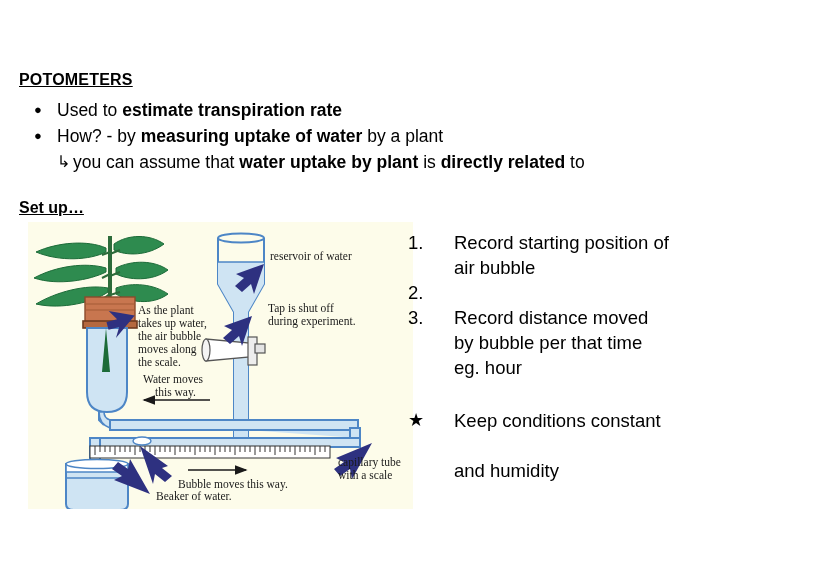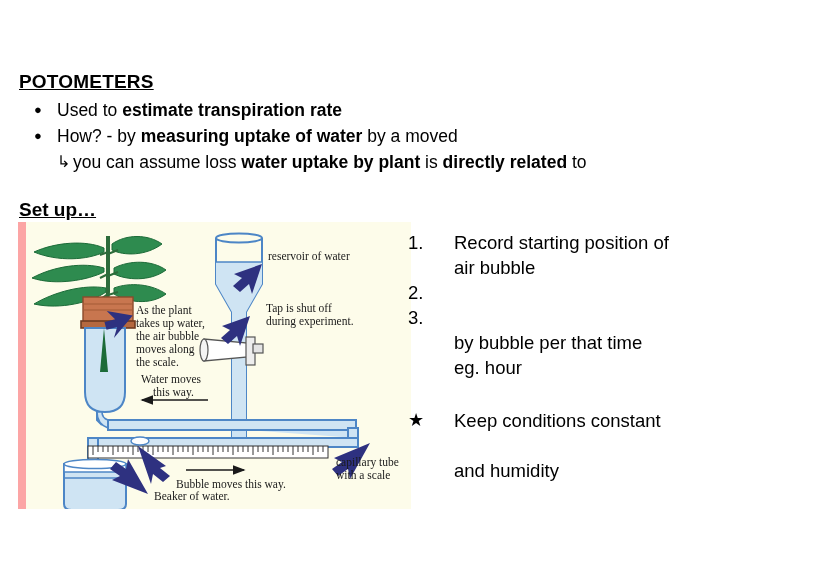--- a/index.html
+++ b/index.html
@@ -14,21 +14,21 @@
     font-family: "Liberation Sans", sans-serif;
     color: #000000;
     overflow: hidden;
   }
 
   
   #slide-heading {
     position: absolute;
     left: 19px;
     top: 71px;
-    font-size: 19px;
+    font-size: 16px;
     font-weight: bold;
     text-decoration: underline;
     letter-spacing: 0.2px;
     white-space: nowrap;
   }
 
   #bullet-list {
     position: absolute;
     left: 19px;
     top: 98px;
@@ -63,36 +63,35 @@
   .sub-text { flex: 1 1 auto; }
   .sub-cont {
     margin-left: 54px;
   }
   b { font-weight: bold; }
 
   #setup-heading {
     position: absolute;
     left: 19px;
     top: 199px;
-    font-size: 19px;
+    font-size: 16px;
     font-weight: bold;
     text-decoration: underline;
     white-space: nowrap;
   }
 
   
   #diagram-panel {
     position: absolute;
-    left: 18px;
+    left: 28px;
     top: 222px;
     width: 385px;
     height: 287px;
-    background: #fca5a5;
+    background: #bef264;
     overflow: hidden;
-    padding-left: 8px;
   }
   #diagram-svg { display: block; }
 
   
   #procedure-block {
     position: absolute;
     left: 408px;
     top: 230px;
     width: 410px;
     font-size: 18.5px;
@@ -132,28 +131,28 @@
   <div class="bullet-row">
     <span class="bullet-marker">●</span>
     <span class="bullet-text">
       <span>Used to </span><b>estimate transpiration rate</b>
     </span>
   </div>
 
   <div class="bullet-row">
     <span class="bullet-marker">●</span>
     <span class="bullet-text">
-      <span>How? - by </span><b>measuring uptake of water</b><span> by a moved</span>
+      <span>How? - by </span><b>measuring uptake of water</b><span> by a plant</span>
     </span>
   </div>
 
   <div class="sub-row">
     <span class="sub-marker">↳</span>
     <span class="sub-text">
-      <span>you can assume loss </span><b>water uptake by plant</b><span> is </span><b>directly related</b><span> to</span>
+      <span>you can assume that </span><b>water uptake by plant</b><span> is </span><b>directly related</b><span> to</span>
     </span>
   </div>
 
 
 </div>
 
 <div id="setup-heading">Set up…</div>
 
 <div id="diagram-panel">
 <svg id="diagram-svg" width="385" height="287" viewBox="0 0 385 287" xmlns="http://www.w3.org/2000/svg">
@@ -339,21 +338,21 @@
     </span>
   </div>
 
   <div class="proc-row">
     <span class="proc-num">2.</span>
   </div>
 
   <div class="proc-row">
     <span class="proc-num">3.</span>
     <span class="proc-text">
-      <br>
+      <span>Record distance moved</span><br>
       <span>by bubble per that time</span><br>
       <span>eg. hour</span>
     </span>
   </div>
 
 </div>
 
 <div id="keep-block">
   <div class="proc-row">
     <span class="star-marker">★</span>

